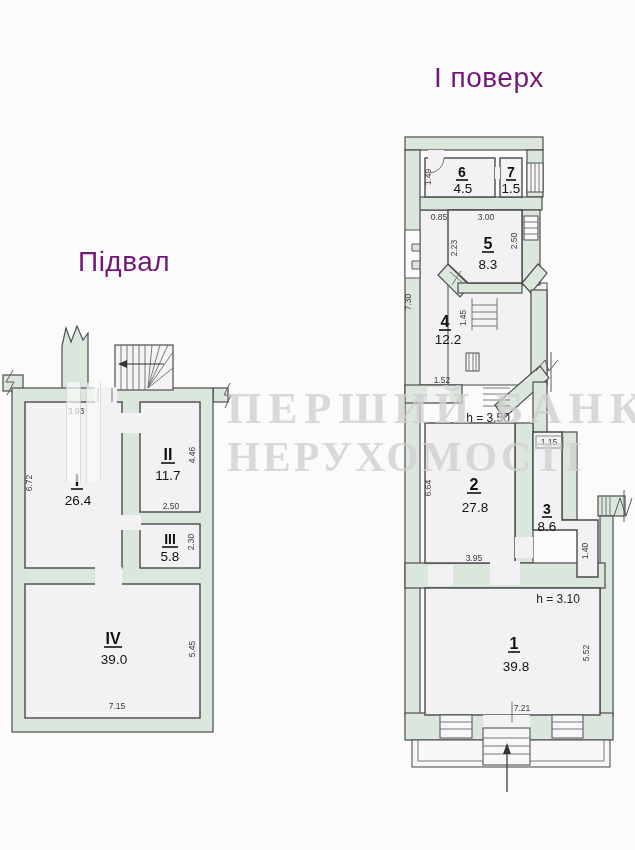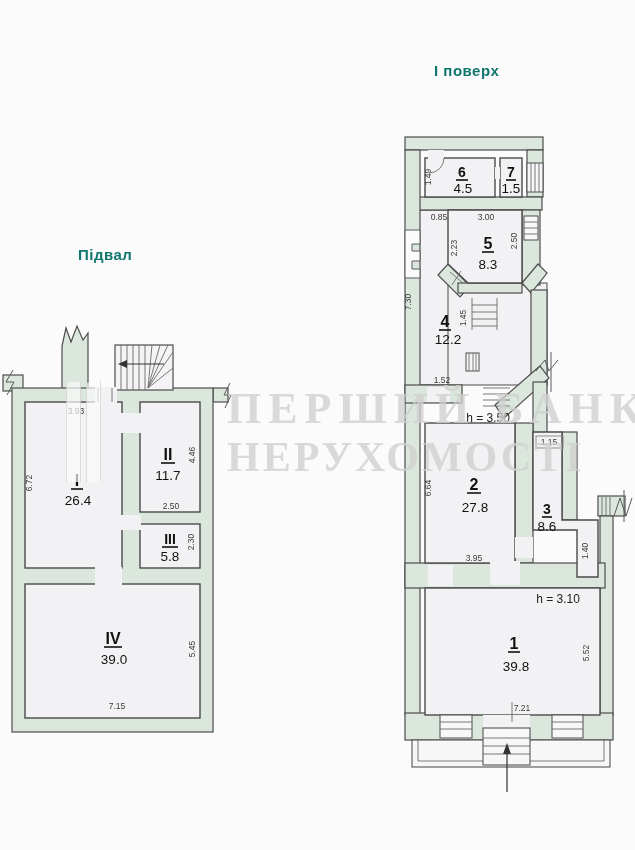--- a/index.html
+++ b/index.html
@@ -1,18 +1,18 @@
 <!DOCTYPE html>
 <html><head>
 <meta charset="utf-8">
 <style>
   html,body{margin:0;padding:0;}
   body{font-family:"Liberation Sans", sans-serif; background:#ffffff;}
   #page{position:relative; width:635px; height:850px; background:#fbfbfc; overflow:hidden;}
-  .title{position:absolute; font-weight:bold; font-size:15px; color:#0f766e; letter-spacing:0.5px; white-space:nowrap;}
+  .title{position:absolute; font-weight:normal; font-size:28px; color:#701a75; letter-spacing:0.5px; white-space:nowrap;}
   svg{position:absolute;}
   svg text{font-family:"Liberation Sans", sans-serif;}
   .wall{fill:#dbe7dc; stroke:#4d4d4d; stroke-width:1.2;}
   .room{fill:#f2f2f4; stroke:#4a4a4a; stroke-width:1.4;}
   .gap{fill:#f2f2f4; stroke:none;}
   .thin{stroke:#5a5a5a; stroke-width:1; fill:none;}
   .thin2{stroke:#6a6a6a; stroke-width:0.9; fill:none;}
   .num{font-weight:bold; font-size:16px; fill:#111;}
   .numsm{font-weight:bold; font-size:14px; fill:#111;}
   .area{font-size:13.5px; fill:#111;}

